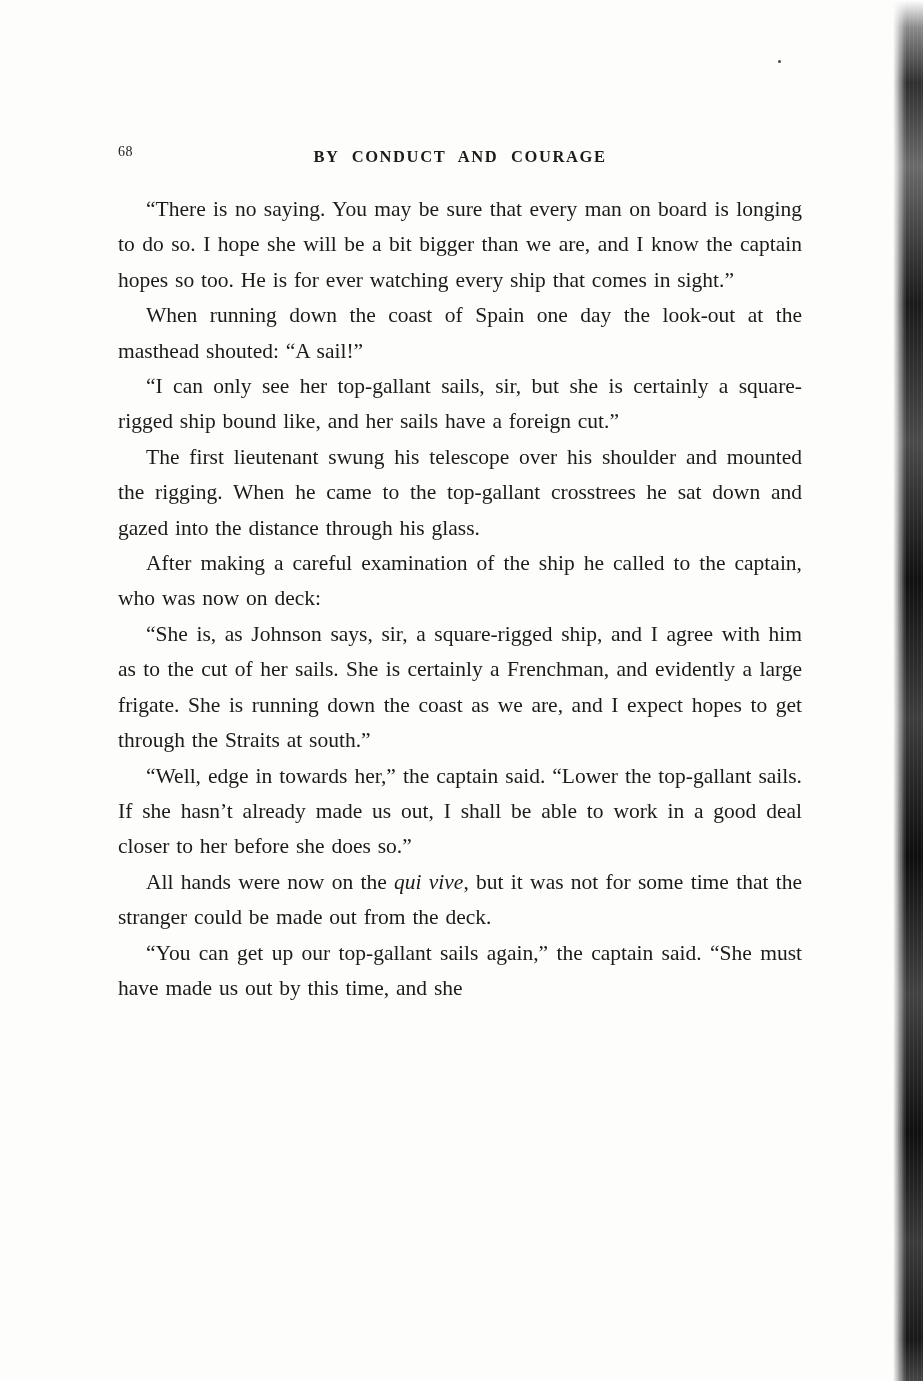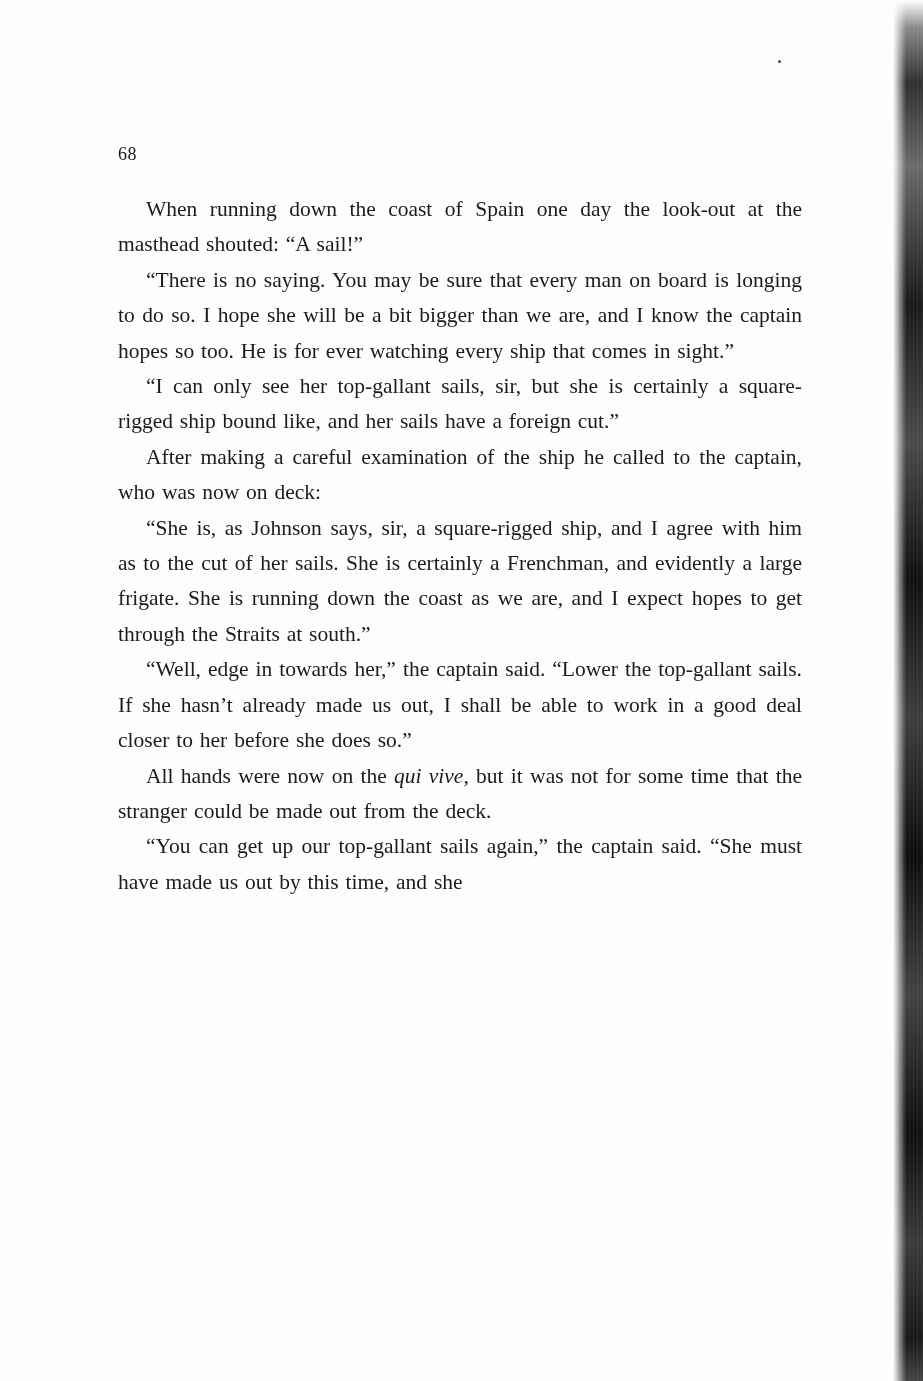--- a/index.html
+++ b/index.html
@@ -72,21 +72,21 @@
     position: absolute;
     top: 144px;
     left: 118px;
     width: 684px;
     height: 28px;
   }
   .page-number {
     position: absolute;
     left: 0;
     top: 0;
-    font-size: 18px;
+    font-size: 14px;
     letter-spacing: 0.5px;
   }
   .running-head {
     position: absolute;
     left: 0;
     right: 0;
     top: 3px;
     text-align: center;
     font-size: 16.5px;
     font-weight: bold;
@@ -114,27 +114,29 @@
 </style>
 </head>
 <body>
 
 <div class="page">
 
   <div class="speck"></div>
 
   <div class="header-row">
     <span class="page-number">68</span>
+    <span class="running-head">BY CONDUCT AND COURAGE</span>
   </div>
 
   <div class="text-block">
 
-  <p><span>When running down the coast of Spain one day the look-out at the masthead shouted: “A sail!”</span></p>
-      <p><span>“There is no saying.  You may be sure that every man on board is longing to do so.  I hope she will be a bit bigger than we are, and I know the captain hopes so too.  He is for ever watching every ship that comes in sight.”</span></p>
+  <p><span>“There is no saying.  You may be sure that every man on board is longing to do so.  I hope she will be a bit bigger than we are, and I know the captain hopes so too.  He is for ever watching every ship that comes in sight.”</span></p>
+      <p><span>When running down the coast of Spain one day the look-out at the masthead shouted: “A sail!”</span></p>
       <p><span>“I can only see her top-gallant sails, sir, but she is certainly a square-rigged ship bound like, and her sails have a foreign cut.”</span></p>
+      <p><span>The first lieutenant swung his telescope over his shoulder and mounted the rigging.  When he came to the top-gallant crosstrees he sat down and gazed into the distance through his glass.</span></p>
       <p><span>After making a careful examination of the ship he called to the captain, who was now on deck:</span></p>
       <p><span>“She is, as Johnson says, sir, a square-rigged ship, and I agree with him as to the cut of her sails.  She is certainly a Frenchman, and evidently a large frigate.  She is running down the coast as we are, and I expect hopes to get through the Straits at south.”</span></p>
       <p><span>“Well, edge in towards her,” the captain said.  “Lower the top-gallant sails.  If she hasn’t already made us out, I shall be able to work in a good deal closer to her before she does so.”</span></p>
       <p><span>All hands were now on the </span><em>qui vive</em><span>, but it was not for some time that the stranger could be made out from the deck.</span></p>
       <p><span>“You can get up our top-gallant sails again,” the captain said.  “She must have made us out by this time, and she</span></p>
     </div>
 
   <div class="page-edge"></div>
 
 </div>

